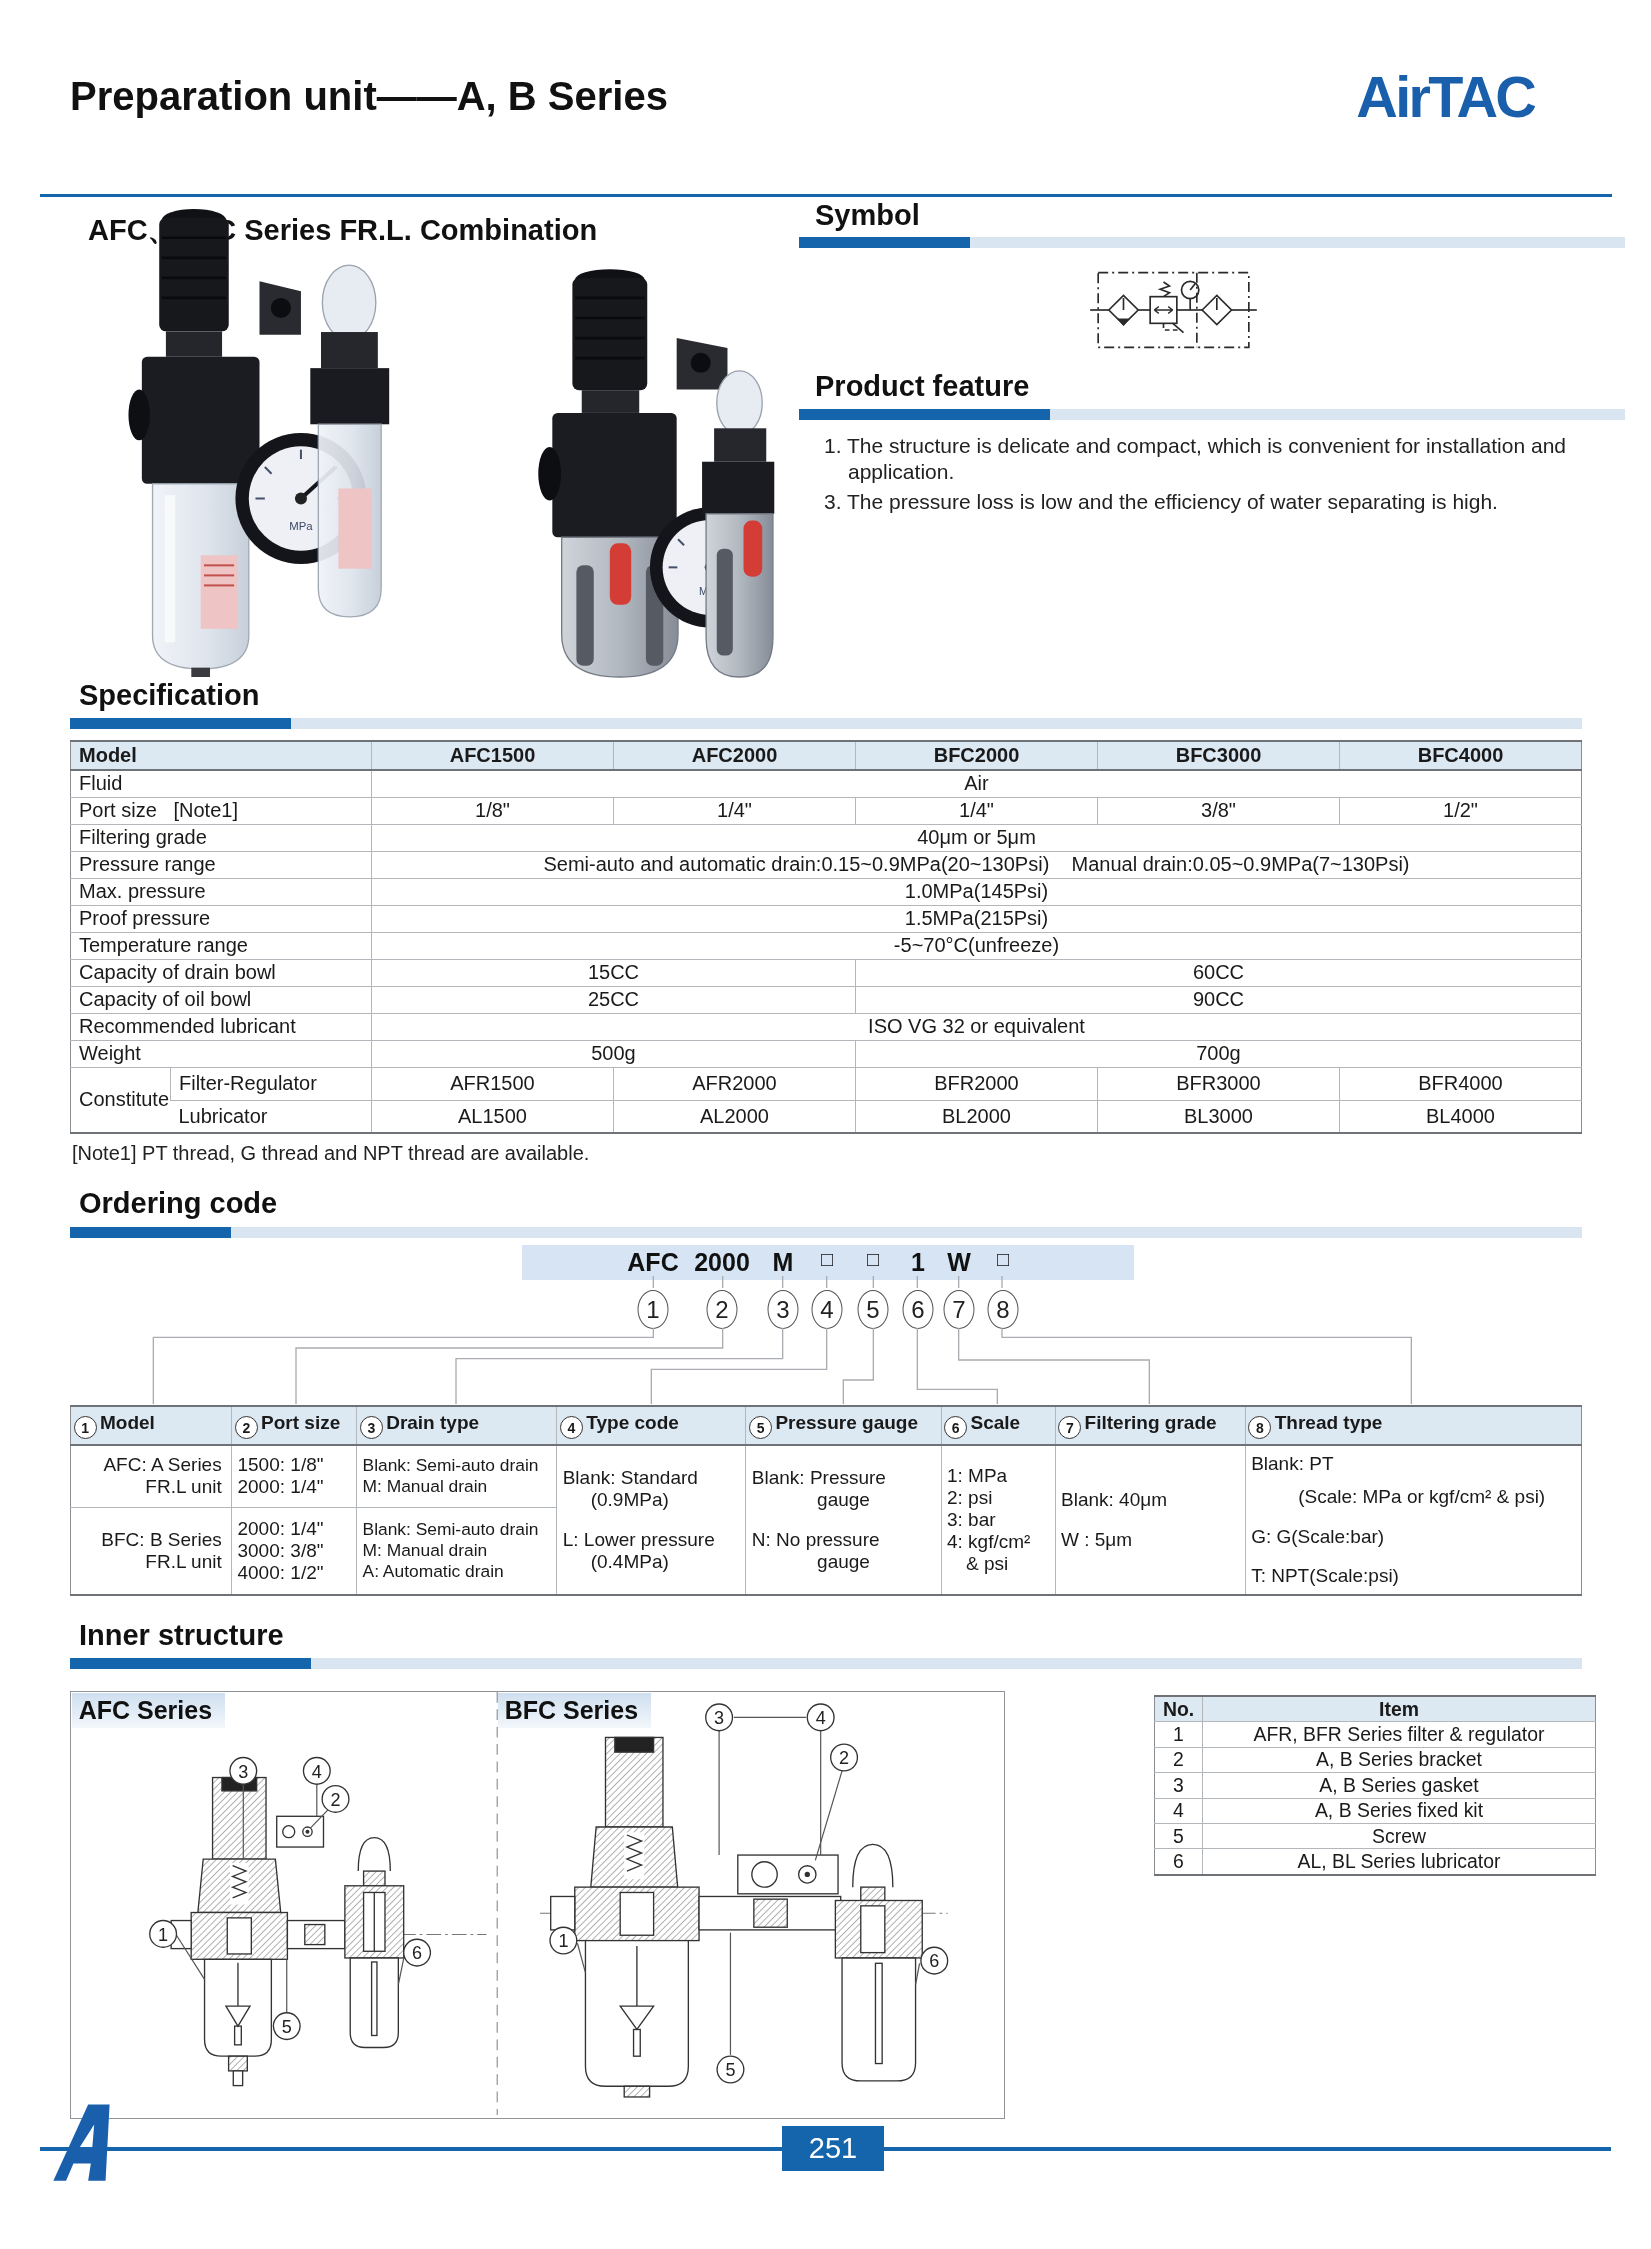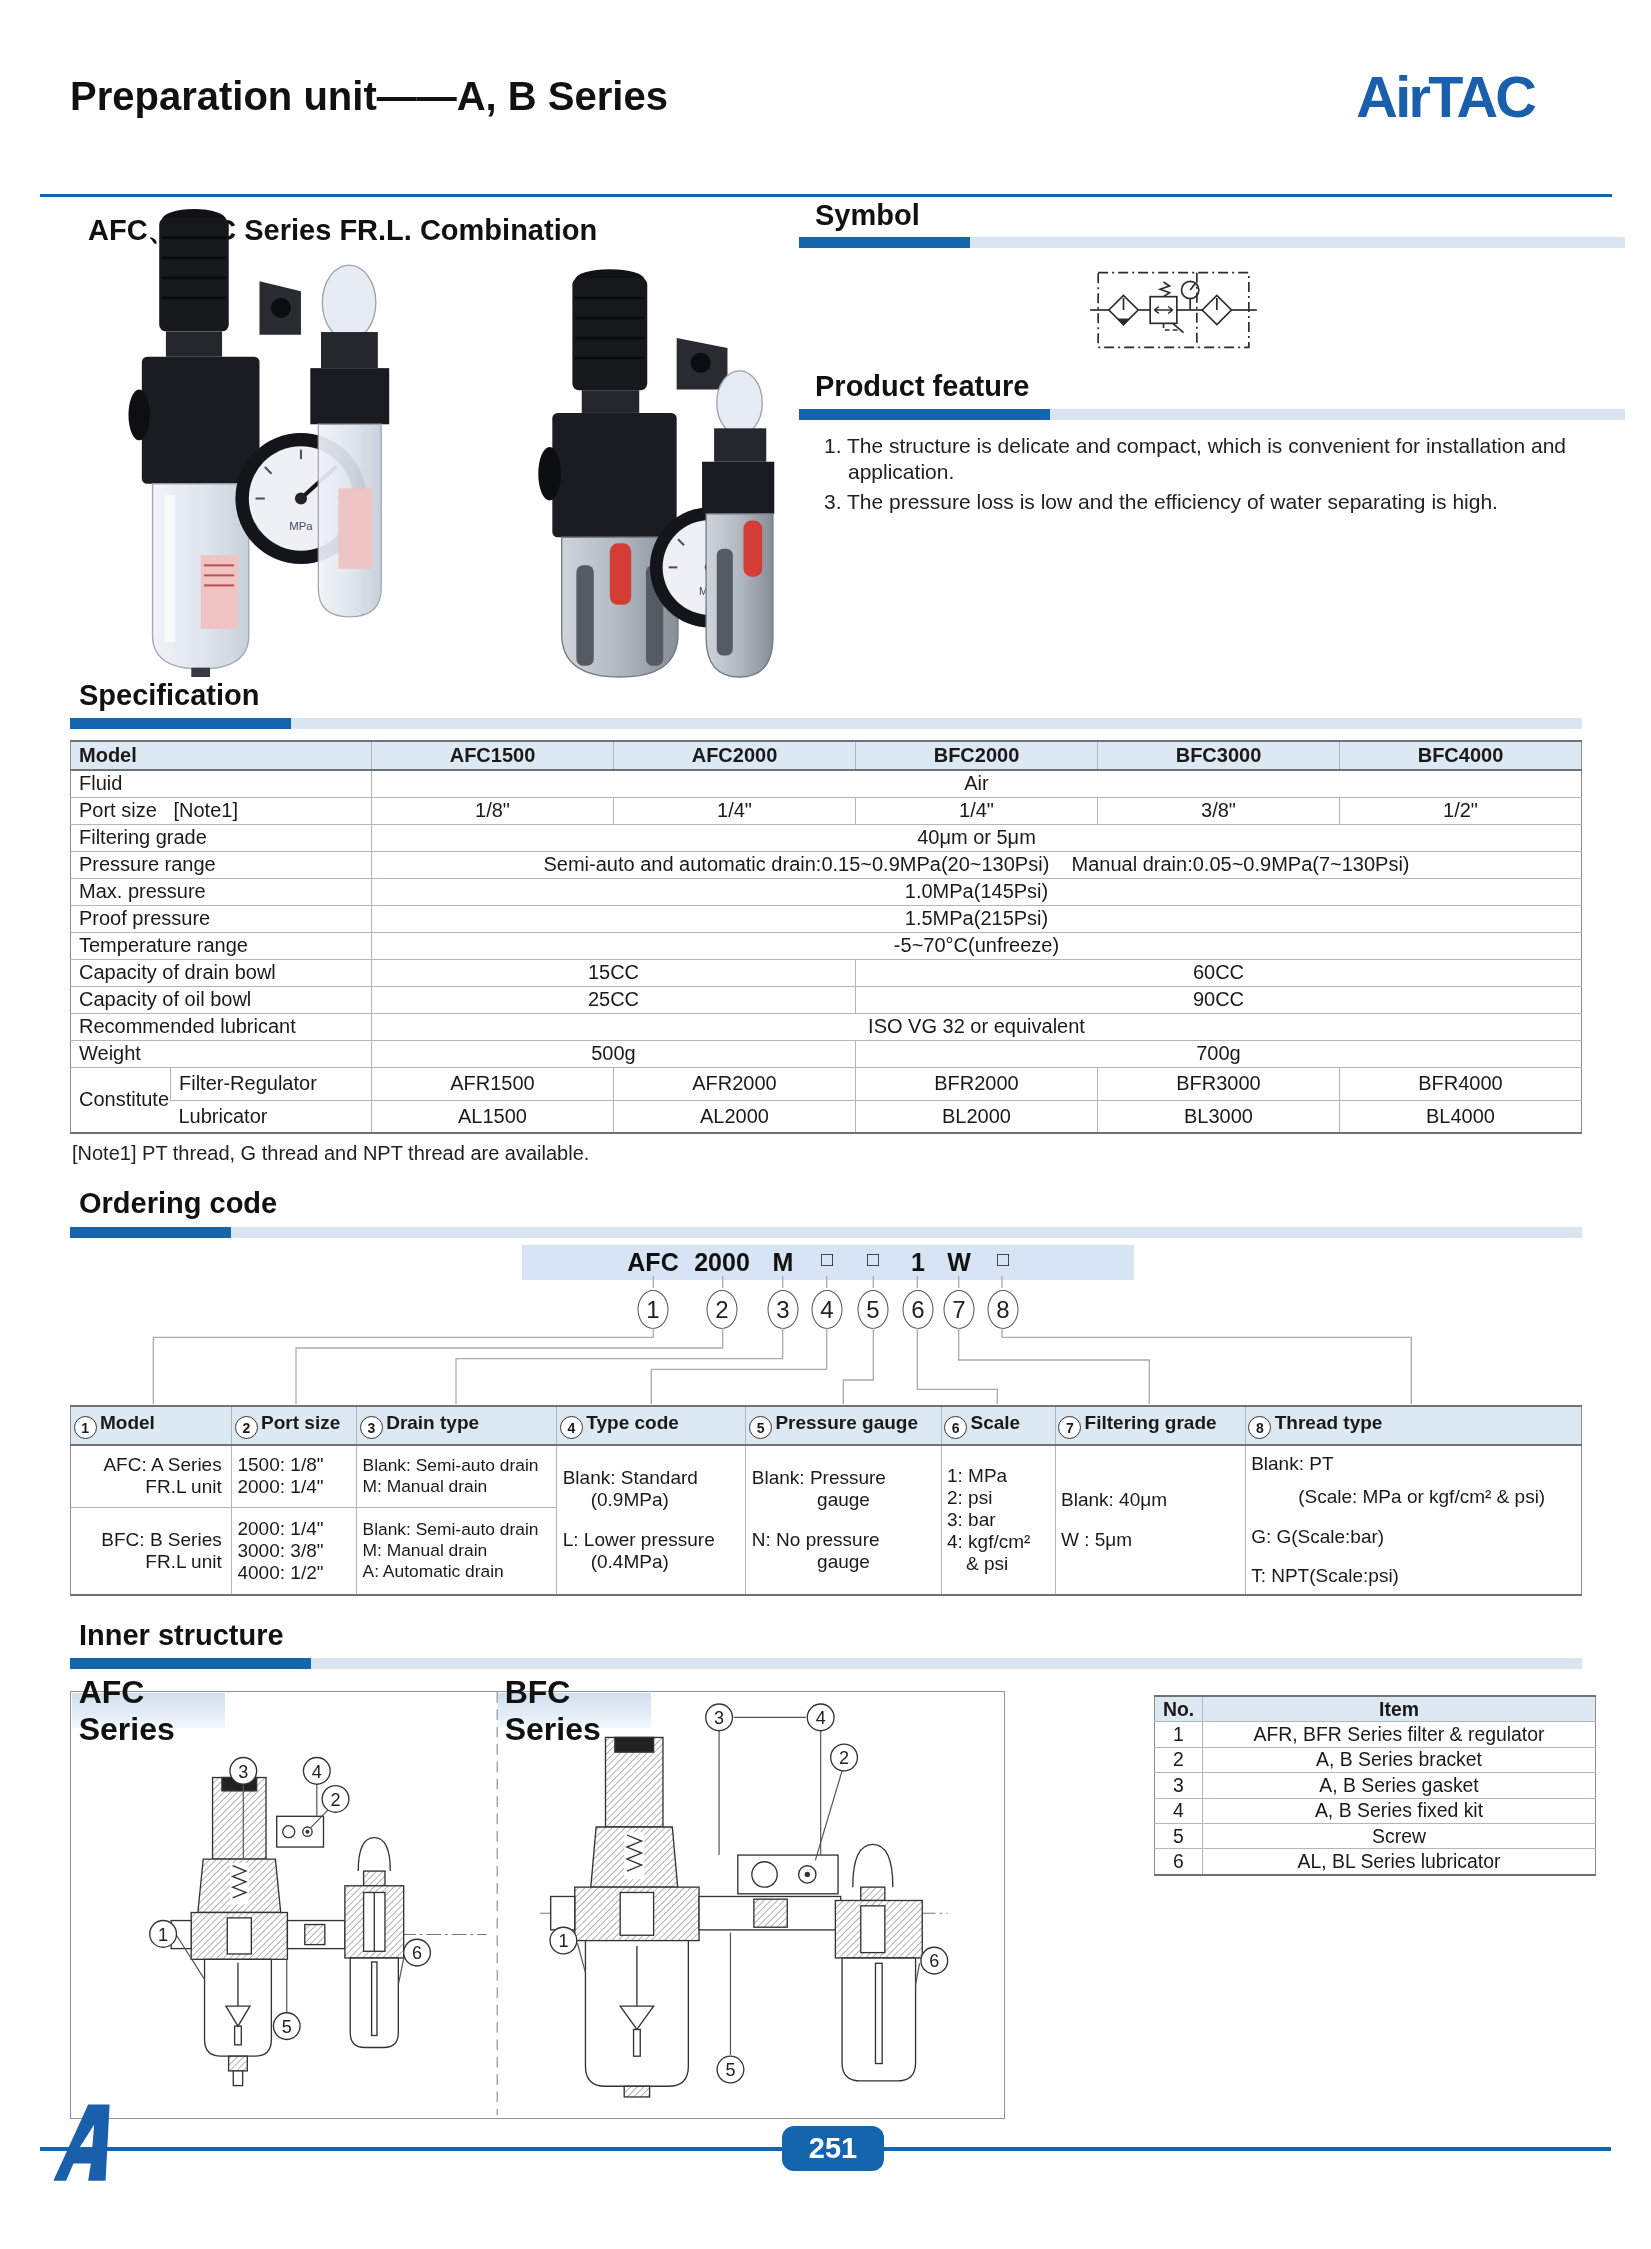--- a/index.html
+++ b/index.html
@@ -36,23 +36,23 @@
   .cen{text-align:center;}
   .bigcirc{position:absolute;width:29px;height:37px;border:1.7px solid #555;border-radius:50%;background:#fff;display:flex;align-items:center;justify-content:center;font-size:24px;color:#222;transform:translateX(-50%);}
   .code-part{position:absolute;transform:translateX(-50%);font-size:25px;font-weight:bold;color:#111;white-space:nowrap;}
   .code-box{position:absolute;background:#d6e4f4;}
   .parts{width:441px;font-size:19.4px;border:1.3px solid #8a8d92;border-top:2px solid #6f7277;border-bottom:2px solid #6f7277;}
   .parts td{border-left:1.3px solid #b3b6bb;border-top:1.3px solid #b3b6bb;text-align:center;padding:0.7px 2.7px;}
   .parts td:first-child{border-left:none;}
   .parts tr{height:25px;}
   .parts tr.head td{background:#dce8f2;font-weight:bold;border-top:none;}
   .inner-box{position:absolute;border:1.3px solid #909397;background:#fff;}
-  .series-label{position:absolute;width:146px;height:35px;background:linear-gradient(180deg,#cfdff0,#f2f7fb);font-size:32px;font-weight:bold;display:flex;align-items:center;padding-left:6.7px;color:#111;}
+  .series-label{position:absolute;width:146px;height:35px;background:linear-gradient(180deg,#cfdff0,#f2f7fb);font-size:25px;font-weight:bold;display:flex;align-items:center;padding-left:6.7px;color:#111;}
   .note{position:absolute;font-size:20px;color:#222;}
-  .badge{position:absolute;background:#1565ad;border-radius:12px;color:#fff;font-size:29px;font-weight:bold;display:flex;align-items:center;justify-content:center;}
+  .badge{position:absolute;background:#1565ad;border-radius:0;color:#fff;font-size:29px;font-weight:normal;display:flex;align-items:center;justify-content:center;}
   svg text{font-family:"Liberation Sans",sans-serif;}
 </style>
 </head>
 <body>
 
 <div class="page">
 
   <div class="abs h1" style="left:70px;top:74px;">Preparation unit——A, B Series</div>
 
   <svg class="abs" style="left:1351px;top:59px;" width="261" height="74" viewBox="0 0 390 110">

